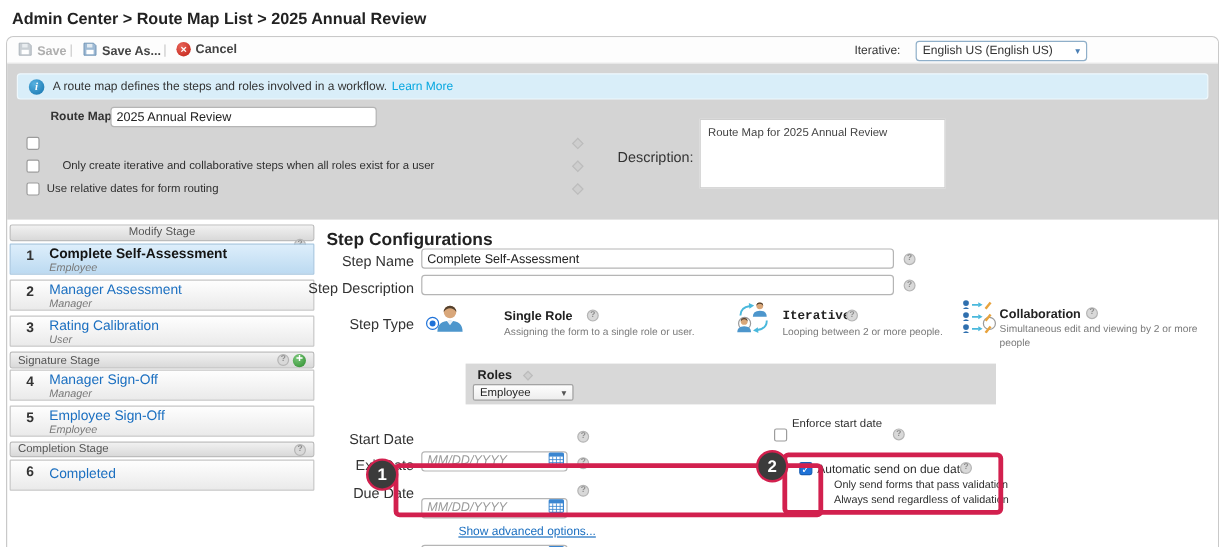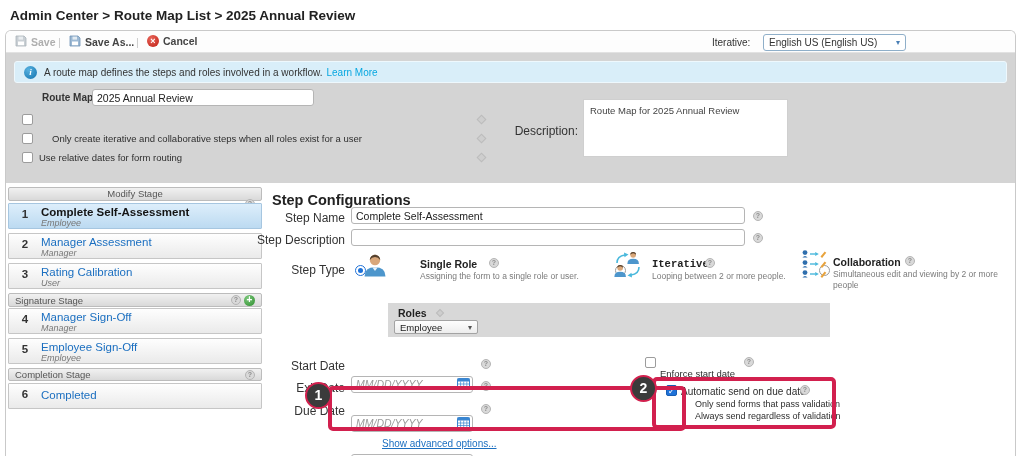--- a/index.html
+++ b/index.html
@@ -304,21 +304,21 @@
       <svg width="13" height="13" viewBox="0 0 13 13">
           <rect x="0.5" y="1.5" width="12" height="10.5" rx="1" fill="#fff" stroke="#3a86d1"></rect>
           <rect x="0.5" y="1.5" width="12" height="3" fill="#3a86d1"></rect>
           <path d="M3.6 4.5 v7.5 M6.7 4.5 v7.5 M9.8 4.5 v7.5 M0.5 7 h12 M0.5 9.5 h12" stroke="#3a86d1" stroke-width="0.7"></path>
         </svg>
     </span>
   </div>
   <span class="abs help" style="left:481px; top:359px;">?</span>
 
   <span class="abs cb" style="left:645px; top:357px;"></span>
-  <div class="abs smlbl" style="left:660px; top:368px;text-align:right;">Enforce start date</div>
+  <div class="abs smlbl" style="left:660px; top:348px;text-align:right;">Enforce start date</div>
   <span class="abs help" style="left:744px; top:357px;">?</span>
 
   
   <div class="abs rlabel" style="left:225px; top:381px; width:120px;">Exit Date</div>
   <div class="abs datewrap" style="left:351px; top:378px; width:122px; height:17px;">
     <input class="tx" style="width: 122px; height: 17px;" readonly="" placeholder="MM/DD/YYYY">
     <span class="cal">
       <svg width="13" height="13" viewBox="0 0 13 13">
           <rect x="0.5" y="1.5" width="12" height="10.5" rx="1" fill="#fff" stroke="#3a86d1"></rect>
           <rect x="0.5" y="1.5" width="12" height="3" fill="#3a86d1"></rect>

